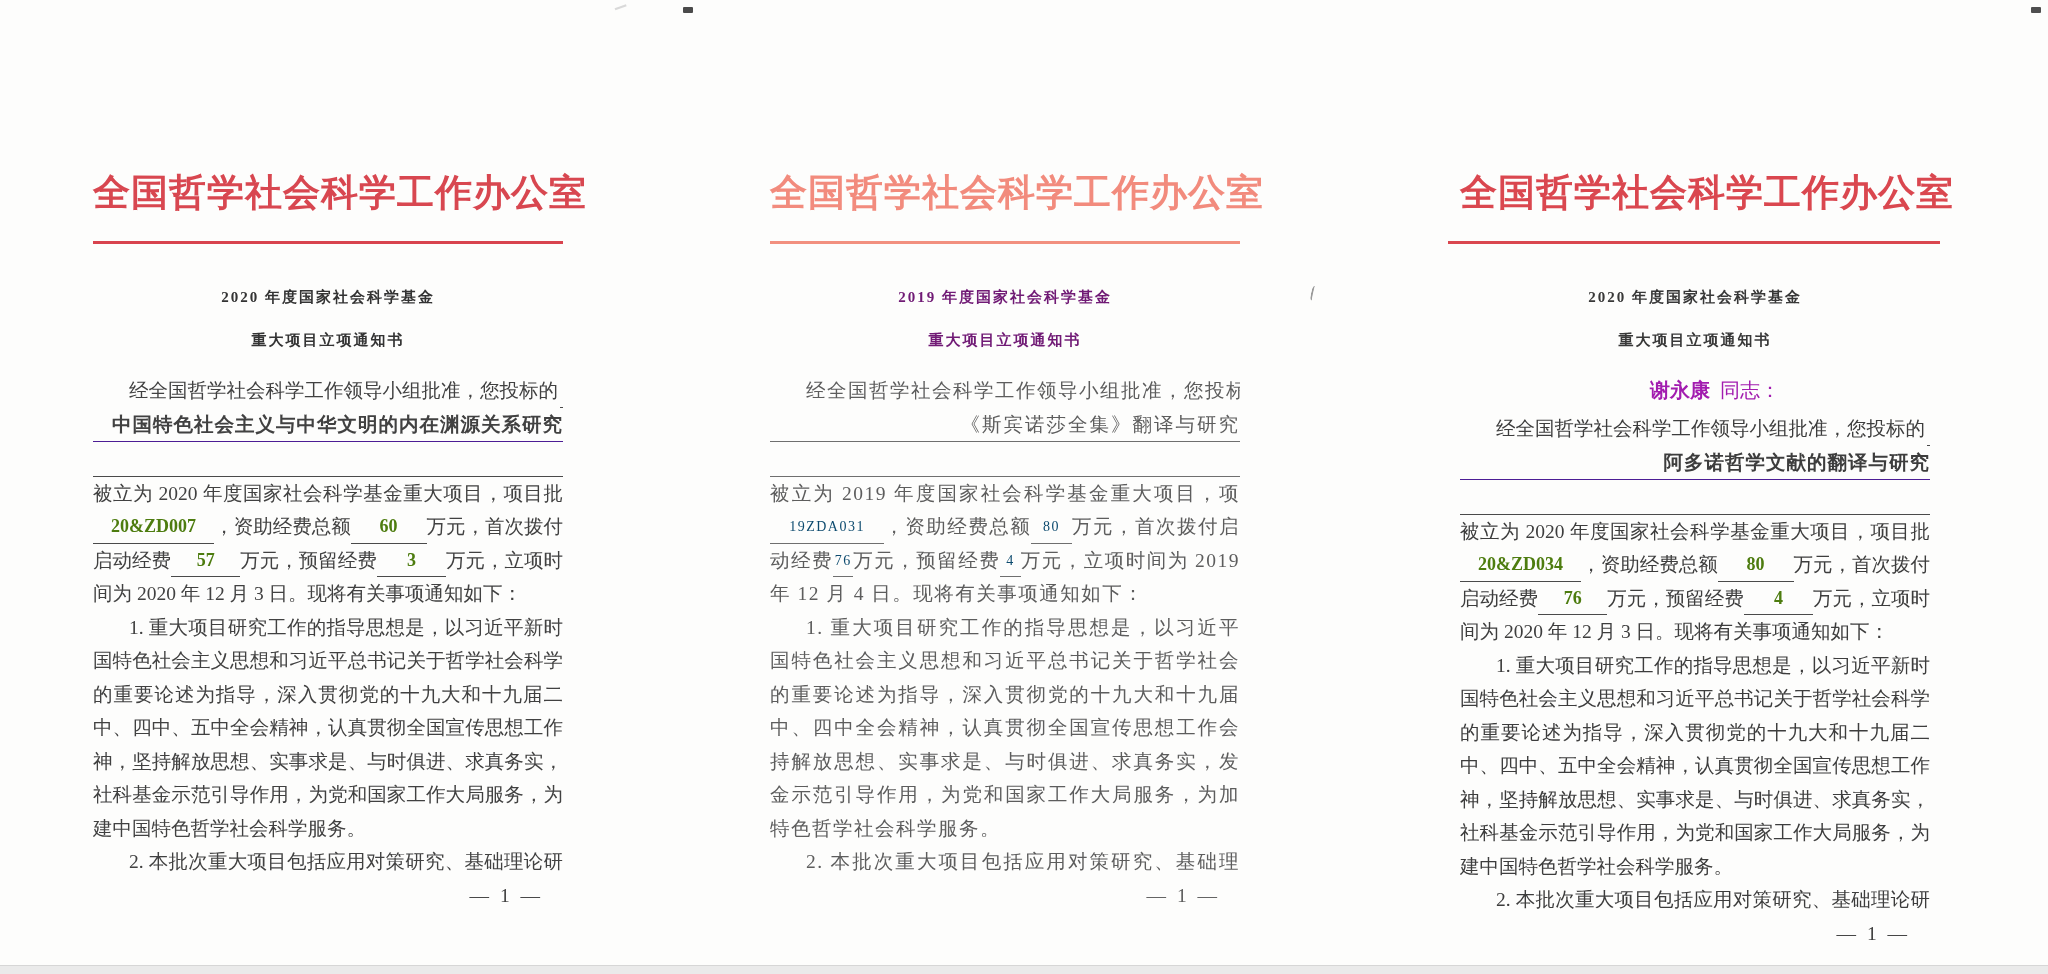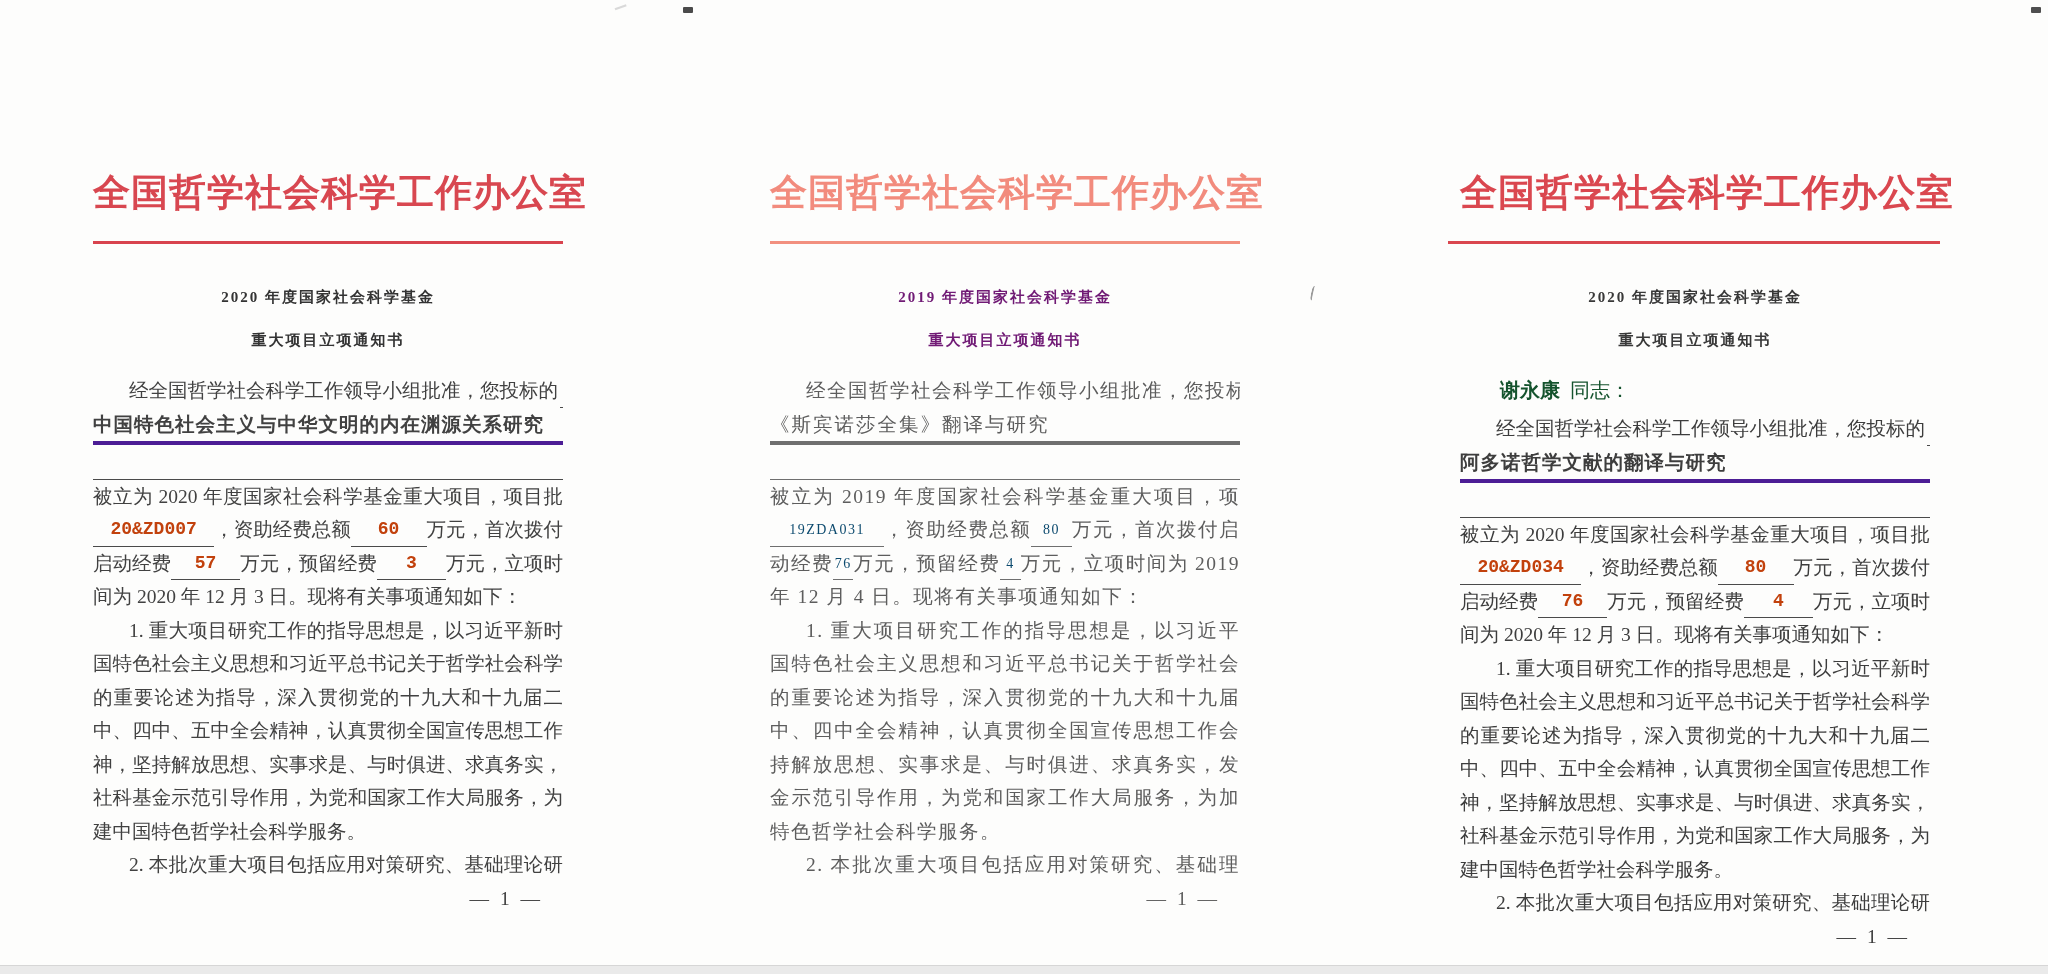--- a/index.html
+++ b/index.html
@@ -46,50 +46,50 @@
   .salutation .name{font-weight:700;margin-right:10px;}
   .doc-2 .salutation .name{font-weight:400;margin-right:45px;}
 
   .body{margin-top:12px;font-size:19.5px;}
   .doc-1 .body{color:#414141;}
   .doc-2 .body{color:#5d5d5d;letter-spacing:1.5px;}
   .doc-3 .body{color:#3d3d3d;}
   .doc-1 .salutation,.doc-1 .doc-title{color:#333;}
   .doc-1 .salutation{color:#333;}
   .doc-2 .salutation{color:#555;}
-  .doc-3 .salutation{color:#14532d;}
+  .doc-3 .salutation{color:#a21caf;text-align:center;}
 
   .ln{height:33.5px;line-height:33.5px;overflow:hidden;}
   .just{text-align:justify;text-align-last:justify;}
   .ind{text-indent:36px;}
 
   
   .lnflex{display:flex;}
   .lnflex .txt{white-space:nowrap;}
   .intro .txt{margin-left:36px;}
   .trail{flex:1 1 auto;border-bottom:1px solid #4a4a4a;margin-left:2px;}
   .doc-2 .trail{border-bottom:none;}
 
-  .project-line{border-bottom:4px solid #4c1d95;font-weight:700;letter-spacing:1px;}
+  .project-line{border-bottom:1px solid #4c1d95;font-weight:700;letter-spacing:1px;text-align:right;}
   .doc-2 .project-line{font-weight:400;letter-spacing:2px;}
   .blank-line{border-bottom:1px solid #4a4a4a;}
   .doc-2 .project-line,.doc-2 .blank-line,.doc-2 .fill{border-color:#6f6f6f;}
 
   
   .fill{
     border-bottom:1px solid #4a4a4a;text-align:center;
     white-space:nowrap;overflow:hidden;
   }
   .fill.big{flex:1.6 1 0;}
   .fill.sml{flex:1 1 0;}
   .doc-2 .fill.big{flex:2.1 1 0;}
   .doc-2 .fill.sml{flex:0.75 1 0;}
   .doc-1 .fill,.doc-3 .fill{
-    font-family:Liberation Mono, monospace;
-    font-weight:700;font-size:18px;color:#c2410c;
+    font-family:Liberation Serif, serif;
+    font-weight:700;font-size:18px;color:#4d7c0f;
   }
   .doc-2 .fill{font-size:14px;color:#0c4a6e;}
 
   .pagenum{text-align:right;padding-right:20px;letter-spacing:3px;}
 
   
   .footer-strip{
     position:absolute;left:0;right:0;bottom:0;height:8px;
     background:#eaeaea;border-top:1px solid #d6d6d6;
   }

